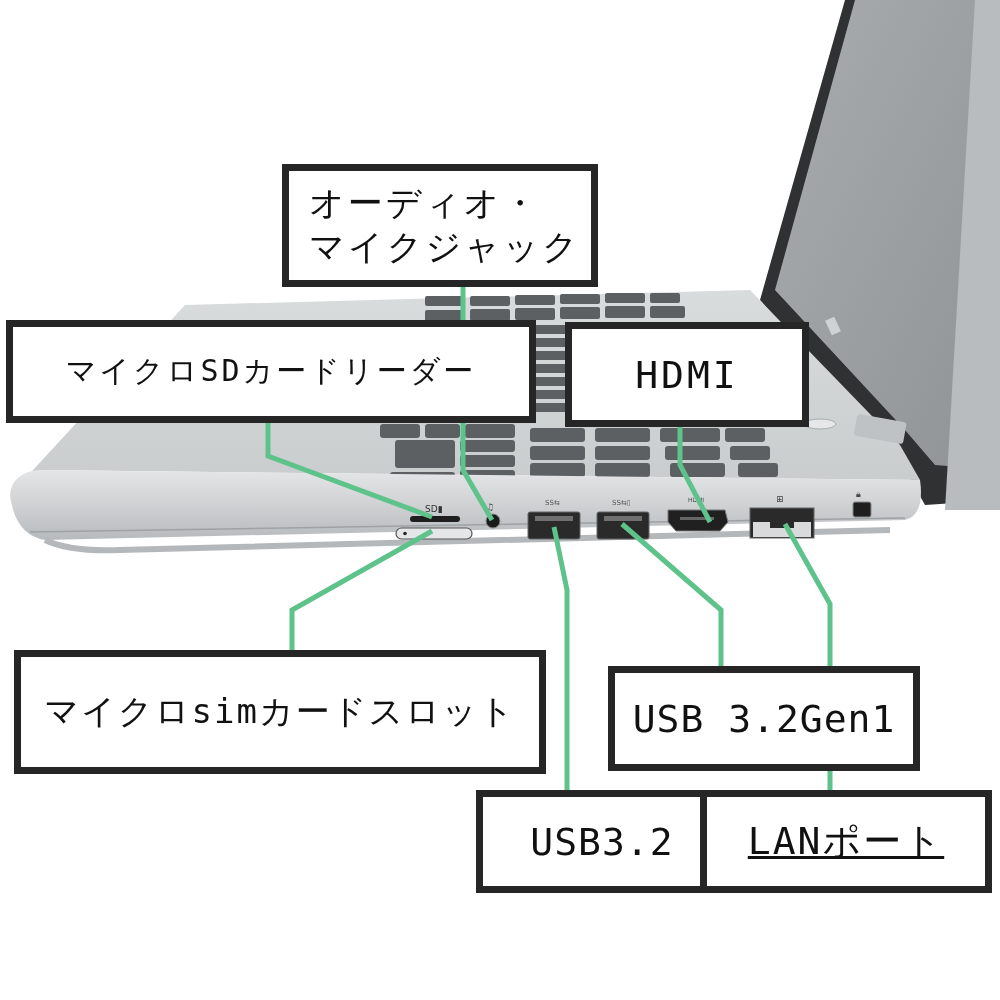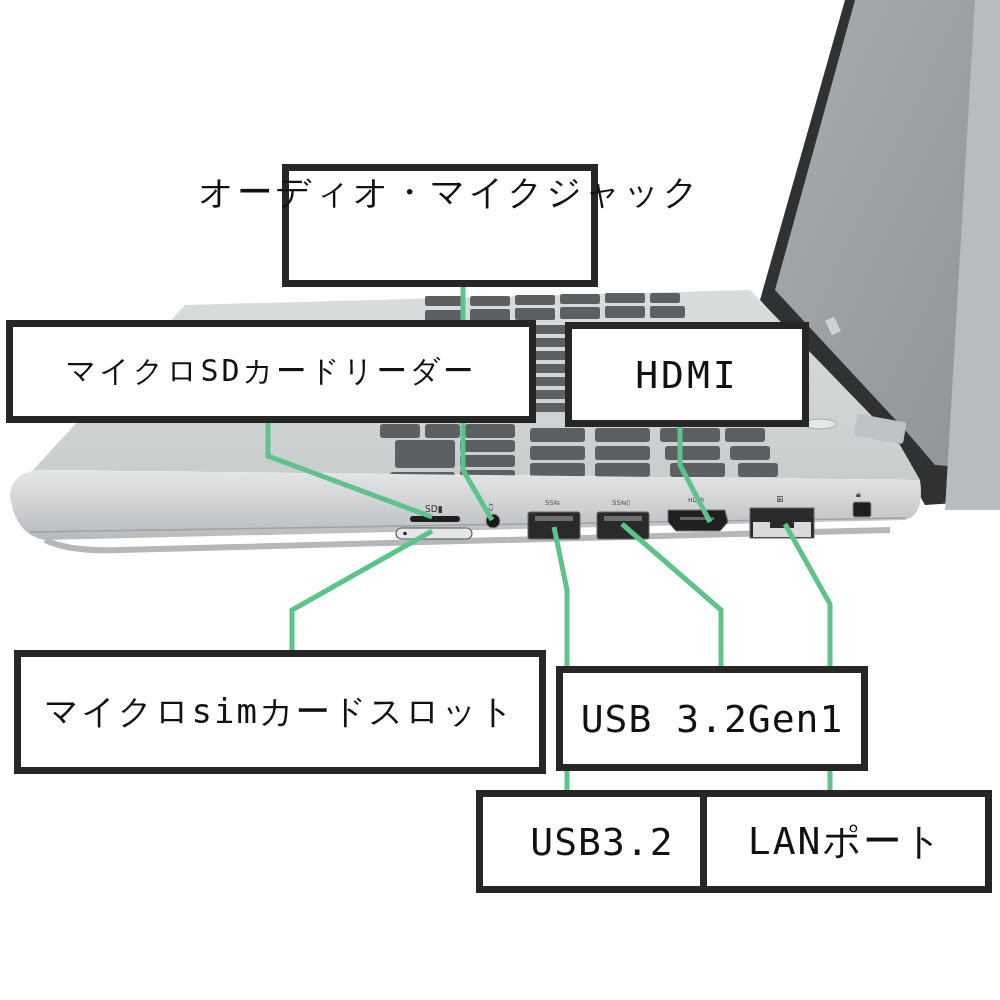--- a/index.html
+++ b/index.html
@@ -3,21 +3,21 @@
 <meta charset="utf-8">
 <style>
   html, body { margin: 0; padding: 0; }
   body { width: 1000px; height: 1000px; background: #ffffff; position: relative; overflow: hidden;
          font-family: "DejaVu Sans", sans-serif; }
   .stage { position: absolute; left: 0; top: 0; width: 1000px; height: 1000px; }
   svg.photo { position: absolute; left: 0; top: 0; }
   .callout { position: absolute; background: #ffffff; border: 7px solid #262626; box-sizing: border-box;
              display: flex; align-items: center; justify-content: center; color: #111;
              font-family: "DejaVu Sans Mono", monospace; letter-spacing: 3px; white-space: nowrap; }
-  .callout.two-line { flex-direction: row; align-items: flex-start; justify-content: center; padding-left: 20px; line-height: 1.25; }
+  .callout.two-line { flex-direction: column; align-items: flex-start; justify-content: center; padding-left: 20px; line-height: 1.25; }
   .callout span { display: block; }
 </style>
 </head>
 <body>
 
 <div class="stage">
 
   <svg class="photo" width="1000" height="1000" viewBox="0 0 1000 1000">
     <defs>
       <linearGradient id="deck" x1="0" y1="0" x2="0" y2="1">
@@ -148,24 +148,24 @@
   </div>
 
   <div class="callout" style="left:565px; top:322px; width:244px; height:105px; font-size:38px;">
     <span>HDMI</span>
   </div>
 
   <div class="callout" style="left:14px; top:650px; width:532px; height:124px; font-size:34px; letter-spacing:2px;">
     <span>マイクロsimカードスロット</span>
   </div>
 
-  <div class="callout" style="left:556px; top:666px; width:312px; height:105px; font-size:38px; letter-spacing:1px;">
+  <div class="callout" style="left:608px; top:666px; width:312px; height:105px; font-size:38px; letter-spacing:1px;">
     <span>USB 3.2Gen1</span>
   </div>
 
   <div class="callout" style="left:476px; top:790px; width:252px; height:103px; font-size:38px; letter-spacing:1px;">
     <span>USB3.2</span>
   </div>
 
-  <div class="callout" style="left:700px; top:790px; width:292px; height:103px; font-size:38px; letter-spacing:2px;">
+  <div class="callout" style="left:700px; top:790px; width:292px; height:103px; font-size:38px; letter-spacing:2px;text-decoration:underline;">
     <span>LANポート</span>
   </div>
 </div>
 
 </body></html>

